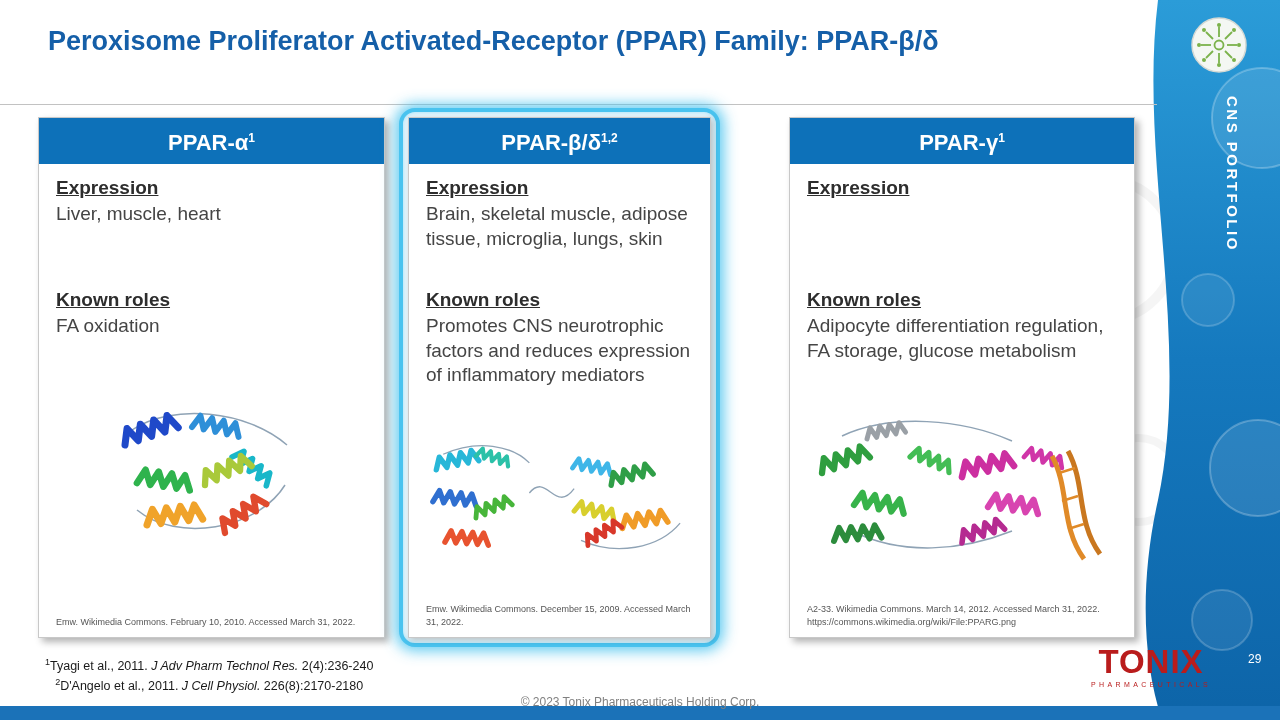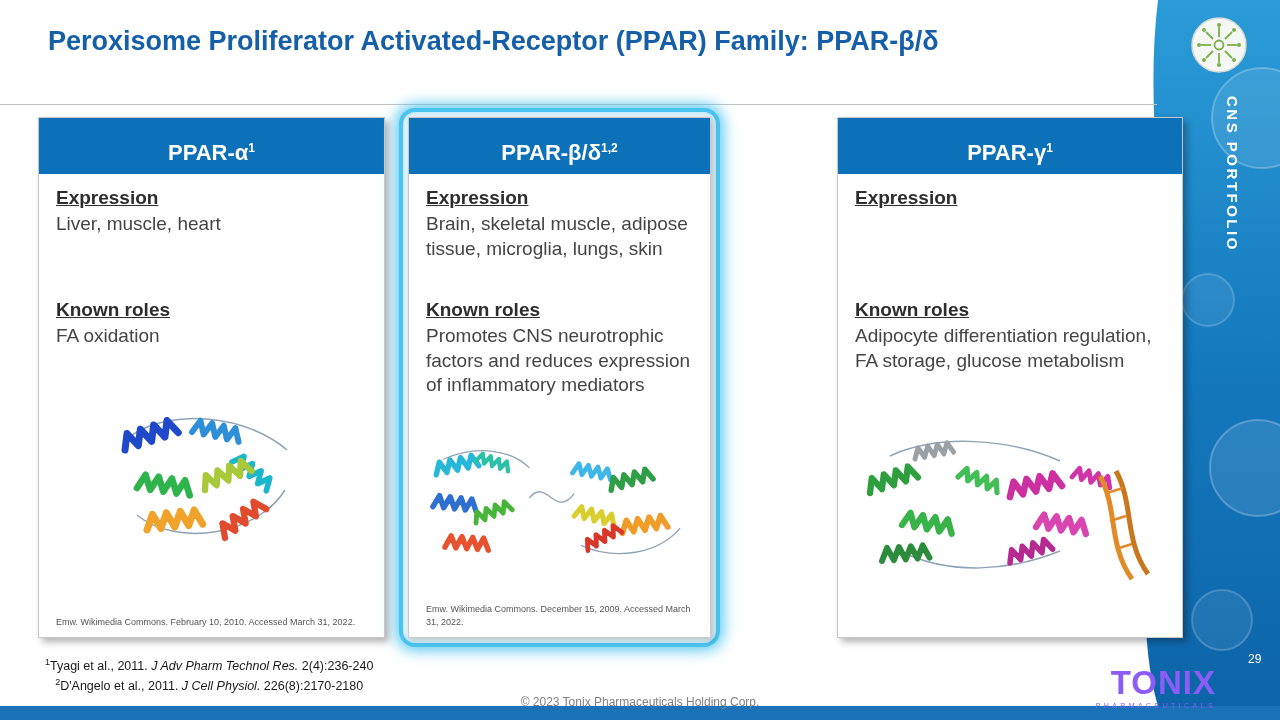--- a/index.html
+++ b/index.html
@@ -13,41 +13,41 @@
   .title-rule { position:absolute; left:0; top:104px; width:1157px; border-top:1px solid #c2c2c2; z-index:1; }
 
   .cns-label { position:absolute; left:1224px; top:96px; writing-mode:vertical-rl; color:#fff;
                font-weight:bold; font-size:15px; letter-spacing:2.5px; z-index:3; }
   .badge { position:absolute; left:1190px; top:16px; width:58px; height:58px; z-index:3; }
   .page-number { position:absolute; left:1248px; top:652px; color:#fff; font-size:12px; z-index:3; }
 
   .card { position:absolute; background:#fff; border:1px solid #c8c8c8;
           box-shadow:4px 4px 7px rgba(0,0,0,0.30); display:flex; flex-direction:column; z-index:2; }
   .card-alpha { left:38px; top:117px; width:347px; height:521px; }
-  .card-gamma { left:789px; top:117px; width:346px; height:521px;margin-left:48px; }
+  .card-gamma { left:789px; top:117px; width:346px; height:521px; }
   .glow { position:absolute; left:399px; top:108px; width:321px; height:539px; z-index:2;
           border:4px solid #49C3EF; border-radius:16px; background:#eefaff; padding:5px;
           box-shadow:0 0 14px 4px rgba(73,195,239,0.85), inset 0 0 5px rgba(73,195,239,0.55); }
   .glow .card { position:relative; left:0; top:0; width:100%; height:100%; box-shadow:2px 2px 6px rgba(0,0,0,0.25); }
 
   .card-header { background:#0D71B9; color:#fff; font-size:22px; font-weight:bold; text-align:center;
-                 padding:22px 0 8px; flex:0 0 auto; }
+                 padding:12px 0 8px; flex:0 0 auto; }
   .card-header sup { font-size:12px; }
   .card-body { flex:1; display:flex; flex-direction:column; padding:13px 17px 8px; }
   .sec .label { font-size:19px; font-weight:bold; text-decoration:underline; color:#2d2d2d; margin-bottom:3px; }
   .sec .text { font-size:19px; color:#454545; line-height:1.30; }
   .sec-expr { height:112px; }
   .imgwrap { flex:1; display:flex; align-items:center; justify-content:center; overflow:hidden; }
   .cite { font-size:9px; color:#555; line-height:1.45; padding-top:4px; }
 
   .footnotes { position:absolute; left:45px; top:656px; font-size:12.5px; color:#1a1a1a; line-height:1.5; z-index:2;text-align:center; }
   .footnotes sup { font-size:9px; }
   .copyright { position:absolute; left:0; top:695px; width:1280px; text-align:center;
                font-size:12px; color:#808080; z-index:2; }
-  .logo { position:absolute; left:1086px; top:645px; width:130px; text-align:right; color:#8b5cf6; z-index:2;margin-top:21px; }
+  .logo { position:absolute; left:1086px; top:645px; width:130px; text-align:center; color:#b91c1c; z-index:2; }
   .logo-word { font-size:33px; font-weight:bold; letter-spacing:1px; line-height:1; }
   .logo-sub { font-size:7px; letter-spacing:3.4px; margin-top:3px; }
 </style>
 </head>
 <body>
 
 <div class="slide">
 
   <svg class="bg-svg" width="1280" height="720" viewBox="0 0 1280 720">
     <defs>
@@ -211,20 +211,24 @@
           </g>
           <g stroke="#e08a28" fill="none">
             <path d="M240,55 C258,88 248,125 272,158" stroke-width="5"></path>
             <path d="M256,50 C274,83 264,120 288,153" stroke-width="5" stroke="#c9771f"></path>
             <line x1="247" y1="72" x2="263" y2="67" stroke-width="2.5"></line>
             <line x1="250" y1="100" x2="266" y2="95" stroke-width="2.5"></line>
             <line x1="256" y1="128" x2="272" y2="123" stroke-width="2.5"></line>
           </g>
         </svg>
       </div>
+      <div class="cite">
+        <div>A2-33. Wikimedia Commons. March 14, 2012. Accessed March 31, 2022.</div>
+        <div>https://commons.wikimedia.org/wiki/File:PPARG.png</div>
+      </div>
     </div>
   </div>
 
   <div class="footnotes">
     <div><sup>1</sup><span>Tyagi et al., 2011. </span><i>J Adv Pharm Technol Res.</i><span> 2(4):236-240</span></div>
     <div><sup>2</sup><span>D'Angelo et al., 2011. </span><i>J Cell Physiol.</i><span> 226(8):2170-2180</span></div>
   </div>
 
   <div class="copyright">© 2023 Tonix Pharmaceuticals Holding Corp.</div>
   <div class="logo">

